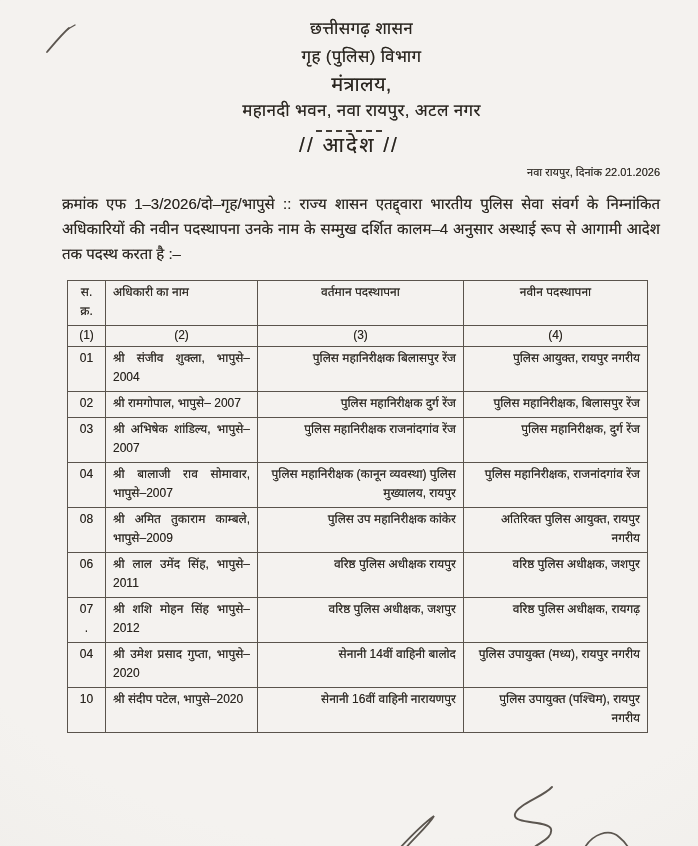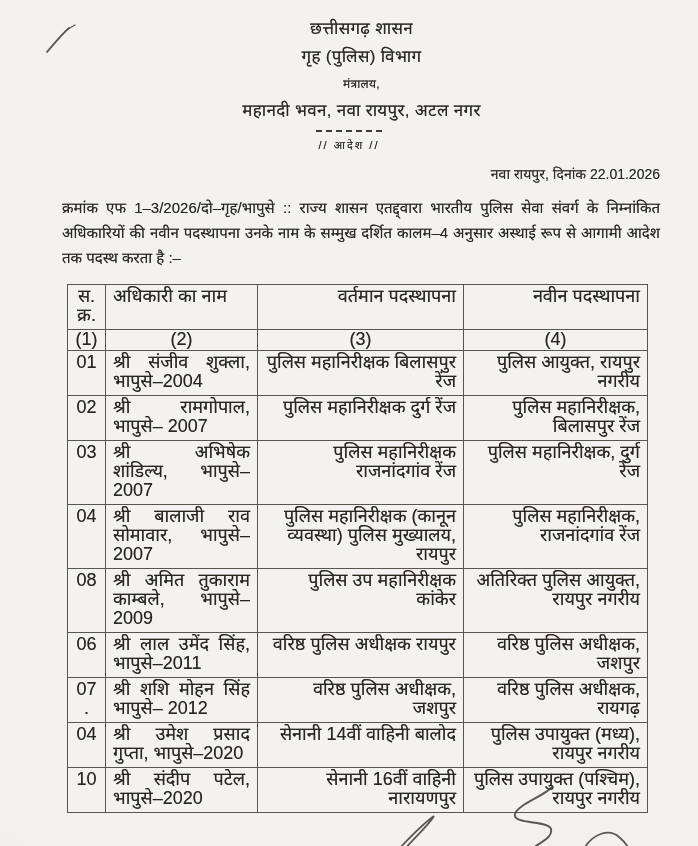--- a/index.html
+++ b/index.html
@@ -10,44 +10,44 @@
   }
   .page{
     position:relative;width:698px;height:846px;
     background:radial-gradient(135% 105% at 52% 42%, #f4f2ef 55%, #edebe7 88%, #e7e5e1 100%);
     color:#29251f;
     text-shadow:0 0 .5px rgba(45,40,33,.55);
   }
   .pen{position:absolute;left:0;top:0;pointer-events:none;}
   .header{text-align:center;padding-top:15px;}
   .h-line{font-size:17px;line-height:28px;letter-spacing:.3px;padding-left:25px;}
-  .h-line.small{font-size:12px;line-height:26px;}
+  .h-line.small{font-size:20px;line-height:26px;}
   .divider{width:66px;margin:5px auto 1px;border-top:2px dashed #403b34;height:0;}
-  .order-title{font-size:11px;line-height:24px;letter-spacing:2px;}
-  .dateline{text-align:right;margin:7px 38px 0 0;font-size:14px;color:#2c2822;}
+  .order-title{font-size:21px;line-height:24px;letter-spacing:2px;}
+  .dateline{text-align:right;margin:7px 38px 0 0;font-size:11px;color:#2c2822;}
   .intro{
     margin:12px 38px 0 62px;
     font-size:15px;line-height:25px;
     text-align:justify;color:#29251f;
   }
   table.officers{
     border-collapse:collapse;table-layout:fixed;
     margin:14px 0 0 67px;width:580px;
   }
   table.officers th, table.officers td{
     border:1.4px solid #5a544c;
     padding:2px 7px 4px 7px;
     vertical-align:top;
-    font-size:18px;line-height:19px;
+    font-size:12px;line-height:19px;
     font-weight:normal;color:#29251f;
     overflow:hidden;
   }
   th.hd-sno{ text-align:center;padding-left:2px;padding-right:2px; }
   th.hd-name{ text-align:left;margin-top:47px; }
-  th.hd-cur, th.hd-new{ text-align:right; }
+  th.hd-cur, th.hd-new{ text-align:center; }
   tr.colnums th{ text-align:center;padding-top:0;padding-bottom:2px;line-height:18px; }
   td.sno{ text-align:center;padding-left:2px;padding-right:2px;white-space:pre-line; }
   td.name{ text-align:justify; }
   td.cur, td.new{ text-align:right; }
 </style>
 </head>
 <body>
 
 <div class="page">
 

